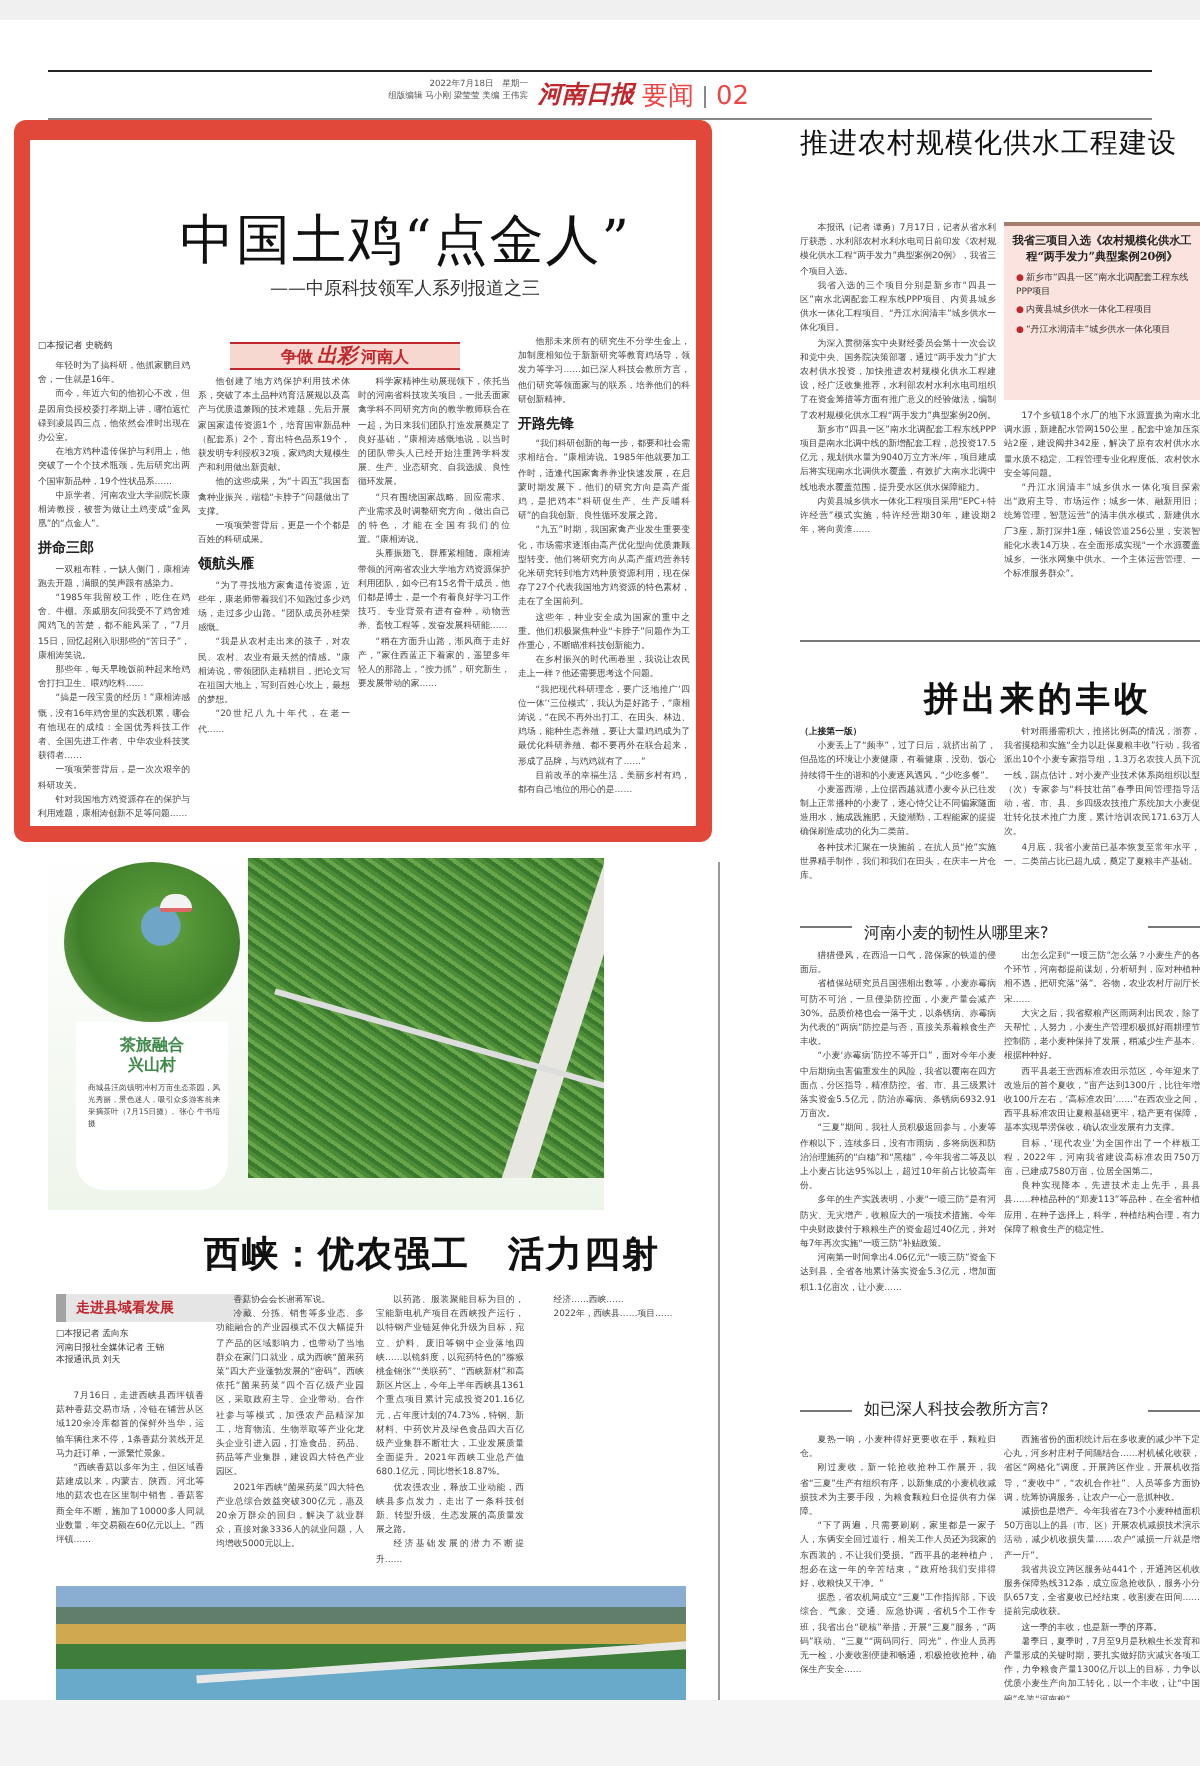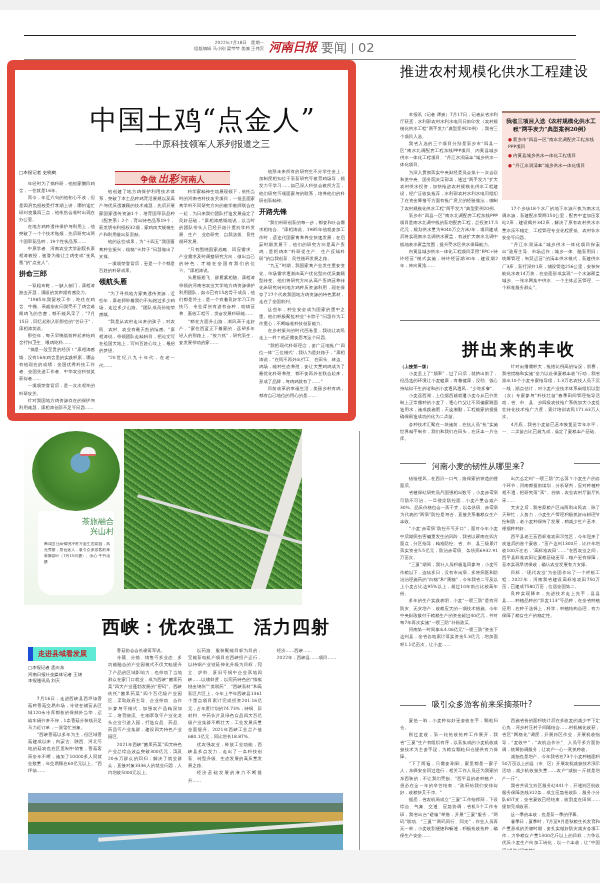--- a/index.html
+++ b/index.html
@@ -3,21 +3,21 @@
 <meta charset="utf-8">
 <style>
 *{box-sizing:border-box;margin:0;padding:0}
 html,body{width:600px;height:883px;overflow:hidden;background:#fff}
 body{font-family:"DejaVu Serif","Liberation Serif",serif;color:#222;position:relative}
 .topbar{position:absolute;left:0;top:0;width:600px;height:10px;background:#f0f0f0}
 .page{position:absolute;left:24px;top:35px;width:552px;height:810px}
 .masthead{position:absolute;left:0;top:0;width:552px;height:25px;border-top:1.5px solid #222;border-bottom:1px solid #888}
 .mh-meta{position:absolute;left:130px;top:4px;width:110px;font-size:4.3px;line-height:6px;color:#555;text-align:right;font-family:"DejaVu Sans",sans-serif}
 .mh-logo{position:absolute;left:245px;top:3px;font-size:12px;color:#c0272d;font-weight:bold;font-style:italic;font-family:"DejaVu Serif",serif}
-.mh-sec{position:absolute;left:297px;top:3px;font-size:13px;color:#737373;font-family:"DejaVu Sans",sans-serif}
+.mh-sec{position:absolute;left:297px;top:3px;font-size:13px;color:#ef4444;font-family:"DejaVu Sans",sans-serif}
 .mh-bar{display:inline-block;width:1px;height:11px;background:#888;margin:0 5px;vertical-align:middle}
 
 .feature{position:absolute;left:-17px;top:25px;width:349px;height:361px;background:#e2483a;border-radius:6px}
 .feature-inner{position:absolute;left:8px;top:10px;width:333px;height:343px;background:#fff;overflow:hidden}
 .banner{position:absolute;left:60px;top:4px;width:230px;height:26px;background:linear-gradient(180deg,#e8eef5,#fff);}
 .banner-ribbon{position:absolute;left:0;top:6px;width:230px;height:16px;background:linear-gradient(90deg,#b81c22,#d93a36 60%,rgba(217,58,54,0));border-radius:0 0 40px 0;transform:skewX(-12deg)}
 .banner-text{position:absolute;left:12px;top:5px;font-size:11px;font-weight:bold;color:#fff;font-style:italic;font-family:"DejaVu Sans",sans-serif;letter-spacing:1px}
 .banner-text .fen{color:#c0272d;font-size:13px;margin-right:4px;text-shadow:0 0 1px #fff}
 .feat-title{position:absolute;left:75px;top:32px;font-size:27px;font-weight:normal;color:#111;letter-spacing:1px;white-space:nowrap}
 .feat-sub{position:absolute;left:120px;top:68px;font-size:9px;color:#333}
@@ -25,29 +25,29 @@
 .col{position:absolute;font-size:4.4px;line-height:7.2px;color:#444;text-align:justify;font-family:"DejaVu Sans",sans-serif;overflow:hidden}
 .col p{text-indent:2em}
 .col h4{text-align:left;font-size:7px;font-weight:bold;color:#222;margin:4px 0;text-indent:0;font-family:"DejaVu Serif",serif}
 .zuo{position:absolute;left:100px;top:101px;width:115px;height:14px;background:#f6d8d0;border-top:1px solid #c0272d;border-bottom:1px solid #c0272d;text-align:center;font-size:8px;font-weight:bold;color:#c0272d;line-height:13px}
 .zuo .cai{font-style:italic;font-size:10px;margin:0 2px}
 
 .tea-wrap{position:absolute;left:0;top:390px;width:278px;height:180px;background:linear-gradient(180deg,#fff,#eef5ea)}
 .tea-circle{position:absolute;left:8px;top:6px;width:88px;height:80px;border-radius:50%;background:radial-gradient(circle at 55% 40%,#6fa6c8 0 14%,#5a9a3a 15%,#3f7f2a 60%,#7fb05a)}
 .tea-hat{position:absolute;left:48px;top:16px;width:16px;height:9px;background:#f3f3f3;border-radius:8px 8px 2px 2px;border-bottom:2px solid #d66}
 .tea-card{position:absolute;left:14px;top:86px;width:76px;height:84px;background:#fff;border-radius:0 0 14px 14px}
-.tea-title{position:absolute;left:0;top:6px;width:76px;text-align:right;font-size:8px;font-weight:normal;color:#3f8a4a;line-height:10px}
+.tea-title{position:absolute;left:0;top:6px;width:76px;text-align:center;font-size:8px;font-weight:bold;color:#3f8a4a;line-height:10px}
 .tea-cap{position:absolute;left:6px;top:30px;width:66px;font-size:3.8px;line-height:6px;color:#444;text-align:justify;font-family:"DejaVu Sans",sans-serif}
 .tea-photo{position:absolute;left:100px;top:4px;width:178px;height:160px;background:
 repeating-linear-gradient(35deg,#3a7a2e 0 2px,#69a54a 2px 4px,#4d8c36 4px 6px);overflow:hidden}
 .tea-road{position:absolute;left:150px;top:-10px;width:14px;height:200px;background:#e8e6e0;transform:rotate(18deg)}
 .tea-path{position:absolute;left:10px;top:90px;width:180px;height:3px;background:#ddd;transform:rotate(16deg)}
 
 .xx-title{position:absolute;left:78px;top:580px;font-size:18px;font-weight:bold;color:#111;letter-spacing:1px;white-space:nowrap}
-.xx-tag{position:absolute;left:4px;top:612px;width:68px;height:14px;background:#5eead4;border-left:5px solid #1d4ed8;font-size:7px;font-weight:bold;color:#c0272d;line-height:14px;padding-left:5px;font-family:"DejaVu Sans",sans-serif}
+.xx-tag{position:absolute;left:4px;top:612px;width:96px;height:14px;background:#e5e5e5;border-left:5px solid #a3a3a3;font-size:7px;font-weight:bold;color:#c0272d;line-height:14px;padding-left:5px;font-family:"DejaVu Sans",sans-serif}
 .xx-byline{position:absolute;left:4px;top:630px;width:90px;font-size:4.4px;line-height:6.5px;color:#333;font-family:"DejaVu Sans",sans-serif}
 .city{position:absolute;left:4px;top:758px;width:315px;height:86px;background:
 linear-gradient(180deg,#8aaed2 0 12%,#5f7f6a 12% 22%,#cfa850 22% 34%,#3e7d3a 34% 48%,#69a9c9 48% 78%,#3f8a3a 78% 88%,#bfa560 88%);overflow:hidden}
 .city-bridge{position:absolute;left:70px;top:36px;width:250px;height:4px;background:#e8e8e8;transform:rotate(-4deg)}
 .city-cap{position:absolute;right:8px;bottom:4px;font-size:4px;color:#fff;font-family:"DejaVu Sans",sans-serif}
 
 .r-title{position:absolute;left:350px;top:28px;font-size:14px;font-weight:normal;color:#111;white-space:nowrap;letter-spacing:.5px}
 .sidebox{position:absolute;left:478px;top:76px;width:98px;height:89px;background:#fbe4df;border-top:2px solid #a67c6f}
 .sidebox h5{text-align:center;font-size:5.6px;line-height:8px;margin-top:4px;color:#222;font-family:"DejaVu Serif",serif}
 .sidebox ul{list-style:none;margin:4px 4px 0 6px}
@@ -217,21 +217,21 @@
   </div>
   <div class="col" style="left:478px;top:440px;width:98px;height:220px">
     <p>出怎么定到“一喷三防”怎么落？小麦生产的各个环节，河南都提前谋划，分析研判，应对种植种相不遇，把研究落“落”。谷物，农业农村厅副厅长宋……</p>
     <p>大灾之后，我省察粮产区雨两利出民农，除了天帮忙，人努力，小麦生产管理积极抓好雨耕理节控制防，老小麦种保持了发展，稍减少生产基本、根据种种好。</p>
     <p>西平县老王营西标准农田示范区，今年迎来了改造后的首个夏收，“亩产达到1300斤，比往年增收100斤左右，‘高标准农田’……”在西农业之间，西平县标准农田让夏粮基础更牢，稳产更有保障，基本实现旱涝保收，确认农业发展有力支撑。</p>
     <p>目标，‘现代农业’为全国作出了一个样板工程，2022年，河南我省建设高标准农田750万亩，已建成7580万亩，位居全国第二。</p>
     <p>良种实现降本，先进技术走上先手，县县县……种植品种的“郑麦113”等品种，在全省种植应用，在种子选择上，科学，种植结构合理，有力保障了粮食生产的稳定性。</p>
   </div>
 
   <div class="rule" style="left:376px;top:670px;width:26px"></div>
-  <div class="sub-head" style="left:408px;top:664px">吸引众多游客前来采摘茶叶?</div>
+  <div class="sub-head" style="left:408px;top:664px">如已深人科技会教所方言?</div>
   <div class="rule" style="left:550px;top:670px;width:26px"></div>
   <div class="col" style="left:376px;top:682px;width:98px;height:160px">
     <p>夏热一响，小麦种得好更要收在手，颗粒归仓。</p>
     <p>刚过麦收，新一轮抢收抢种工作展开，我省“三夏”生产有组织有序，以新集成的小麦机收减损技术为主要手段，为粮食颗粒归仓提供有力保障。</p>
     <p>“下了两遍，只需要刷刷，家里都是一家子人，东俩安全回过道行，相关工作人员还为我家的东西装的，不让我们受损。”西平县的老种植户，想必在这一年的辛苦结束，“政府给我们安排得好，收粮快又干净。”</p>
     <p>据悉，省农机局成立“三夏”工作指挥部，下设综合、气象、交通、应急协调，省机5个工作专班，我省出台“硬核”举措，开展“三夏”服务，“两码”联动、“三夏”“两码同行、同光”，作业人员再无一检，小麦收割便捷和畅通，积极抢收抢种，确保生产安全……</p>
   </div>
   <div class="col" style="left:478px;top:682px;width:98px;height:160px">
     <p>西施省份的面积统计后在多收麦的减少半下定心丸，河乡村庄村子间隔结合……村机械化收获，省区“网格化”调度，开展跨区作业，开展机收指导，“麦收中”，“农机合作社”、人员等多方面协调，统筹协调服务，让农户一心一意抓种收。</p>
     <p>减损也是增产。今年我省在73个小麦种植面积50万亩以上的县（市、区）开展农机减损技术演示活动，减少机收损失量……农户“减损一斤就是增产一斤”。</p>

